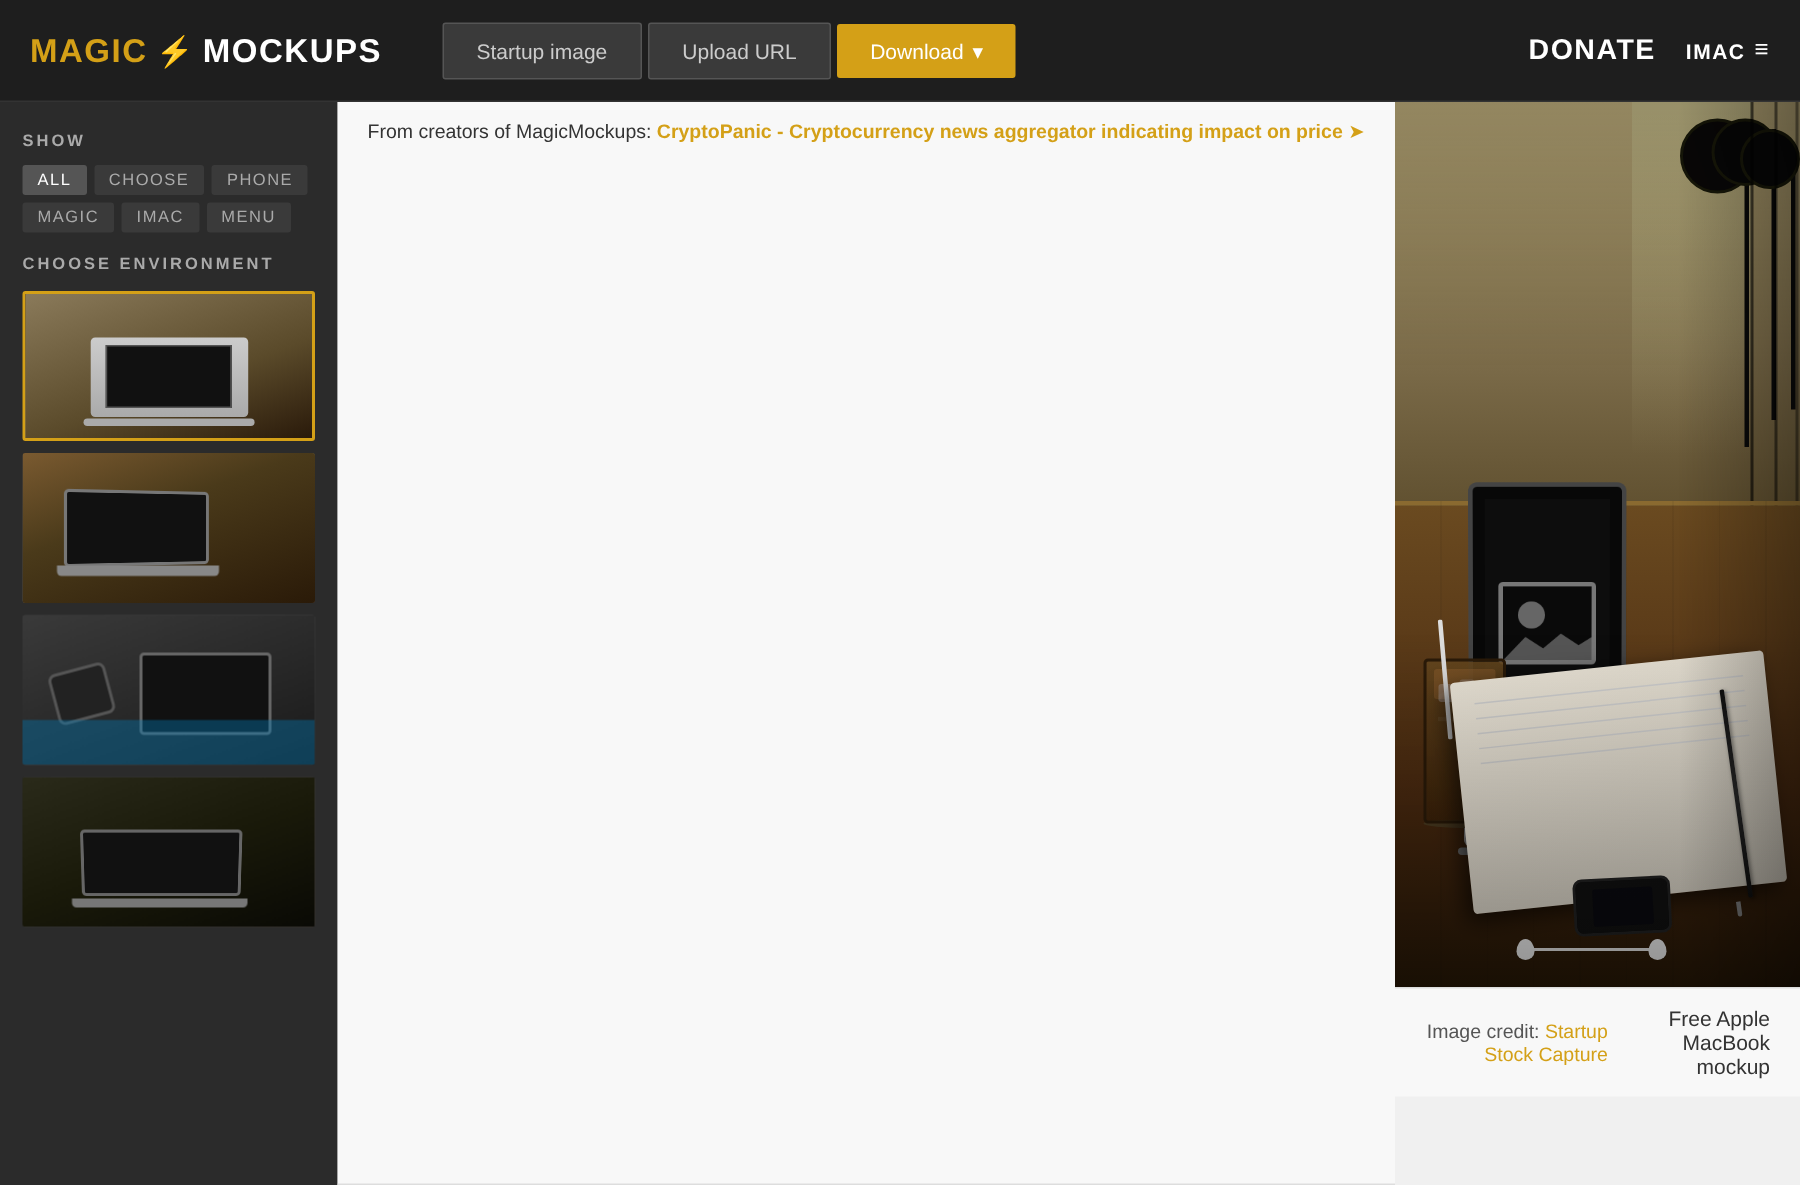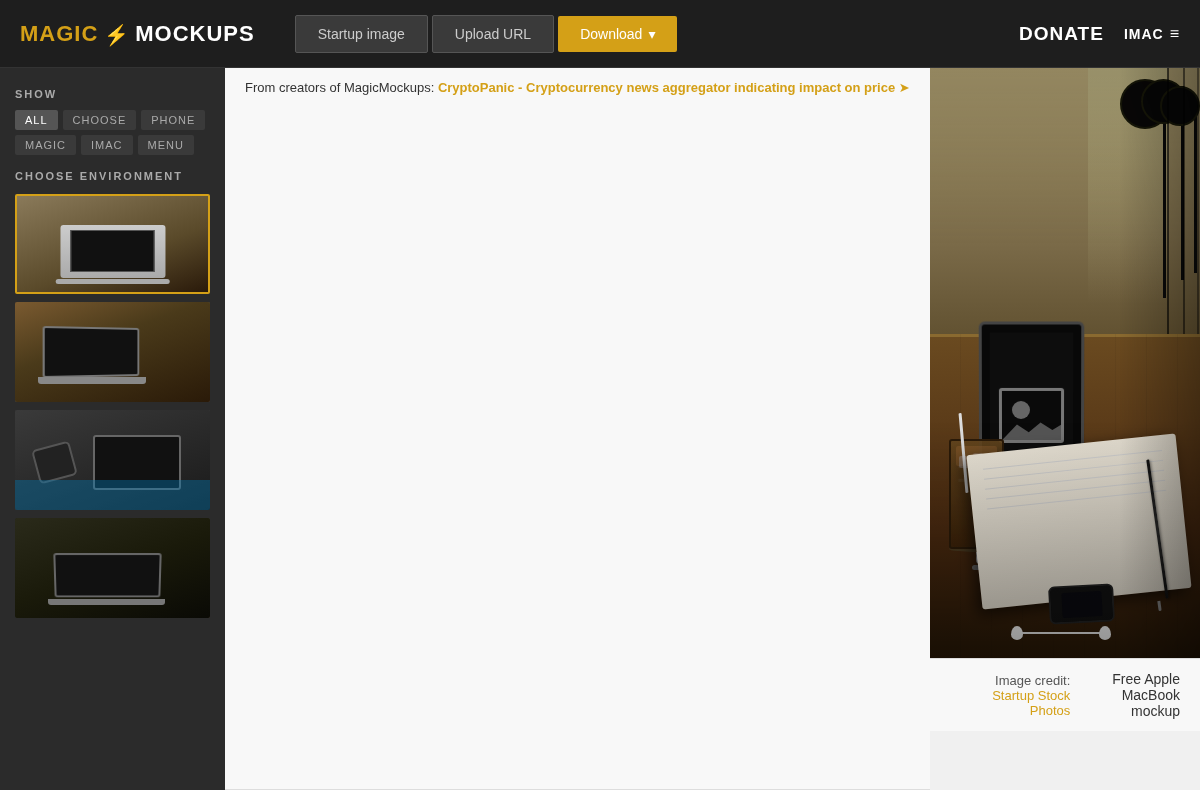--- a/index.html
+++ b/index.html
@@ -439,19 +439,19 @@
 
           <div style="position:absolute;inset:0;background:linear-gradient(180deg,rgba(0,0,0,0.2) 0%,transparent 30%,transparent 60%,rgba(0,0,0,0.4) 100%);pointer-events:none;"></div>
 
           <div style="position:absolute;top:0;right:0;width:30%;height:100%;background:linear-gradient(90deg,transparent,rgba(0,0,0,0.3));pointer-events:none;"></div>
         </div>
       </div>
 
       <div class="mockup-footer">
         <div>
           <span>Image credit: </span>
-          <a class="credit-link">Startup Stock Photos</a>
+          <a class="credit-link">Startup Stock Capture</a>
         </div>
         <div class="mockup-name">Free Apple MacBook mockup</div>
       </div>
     </div>
   </main>
 </div>
 
 </body></html>

